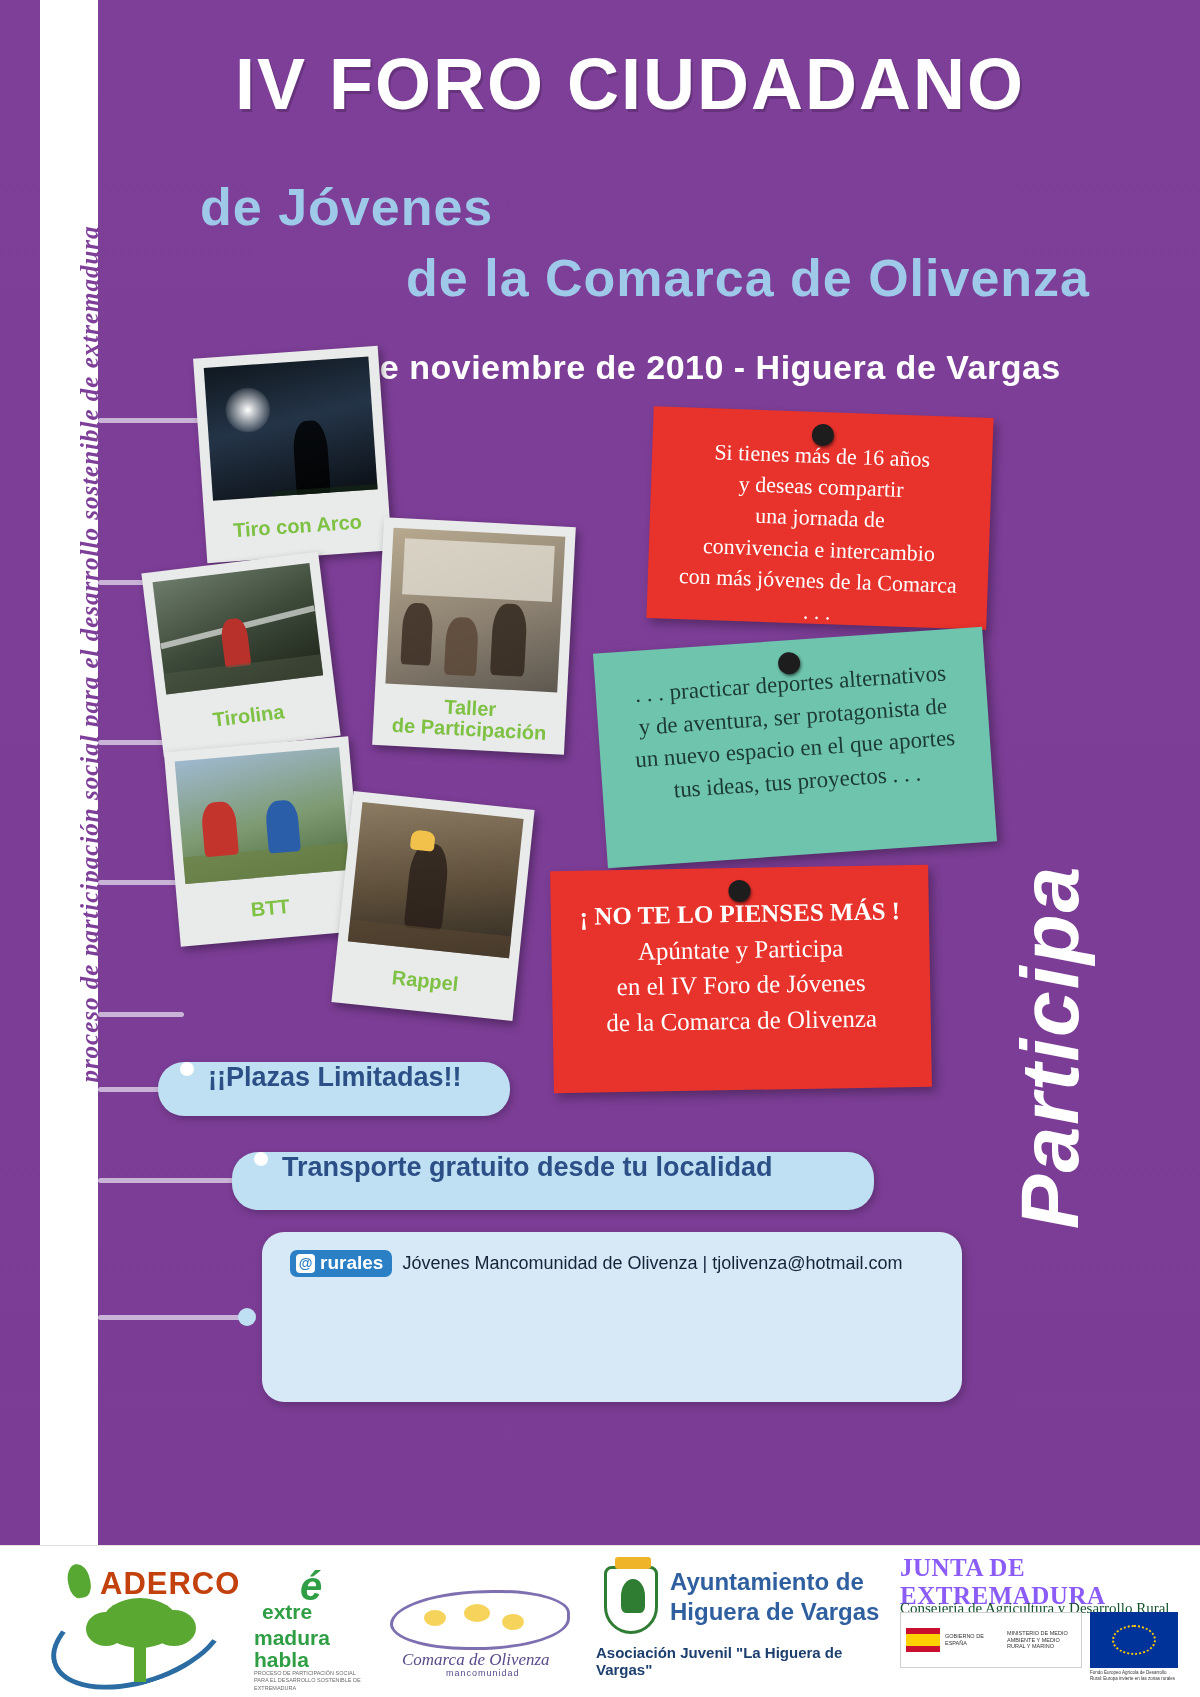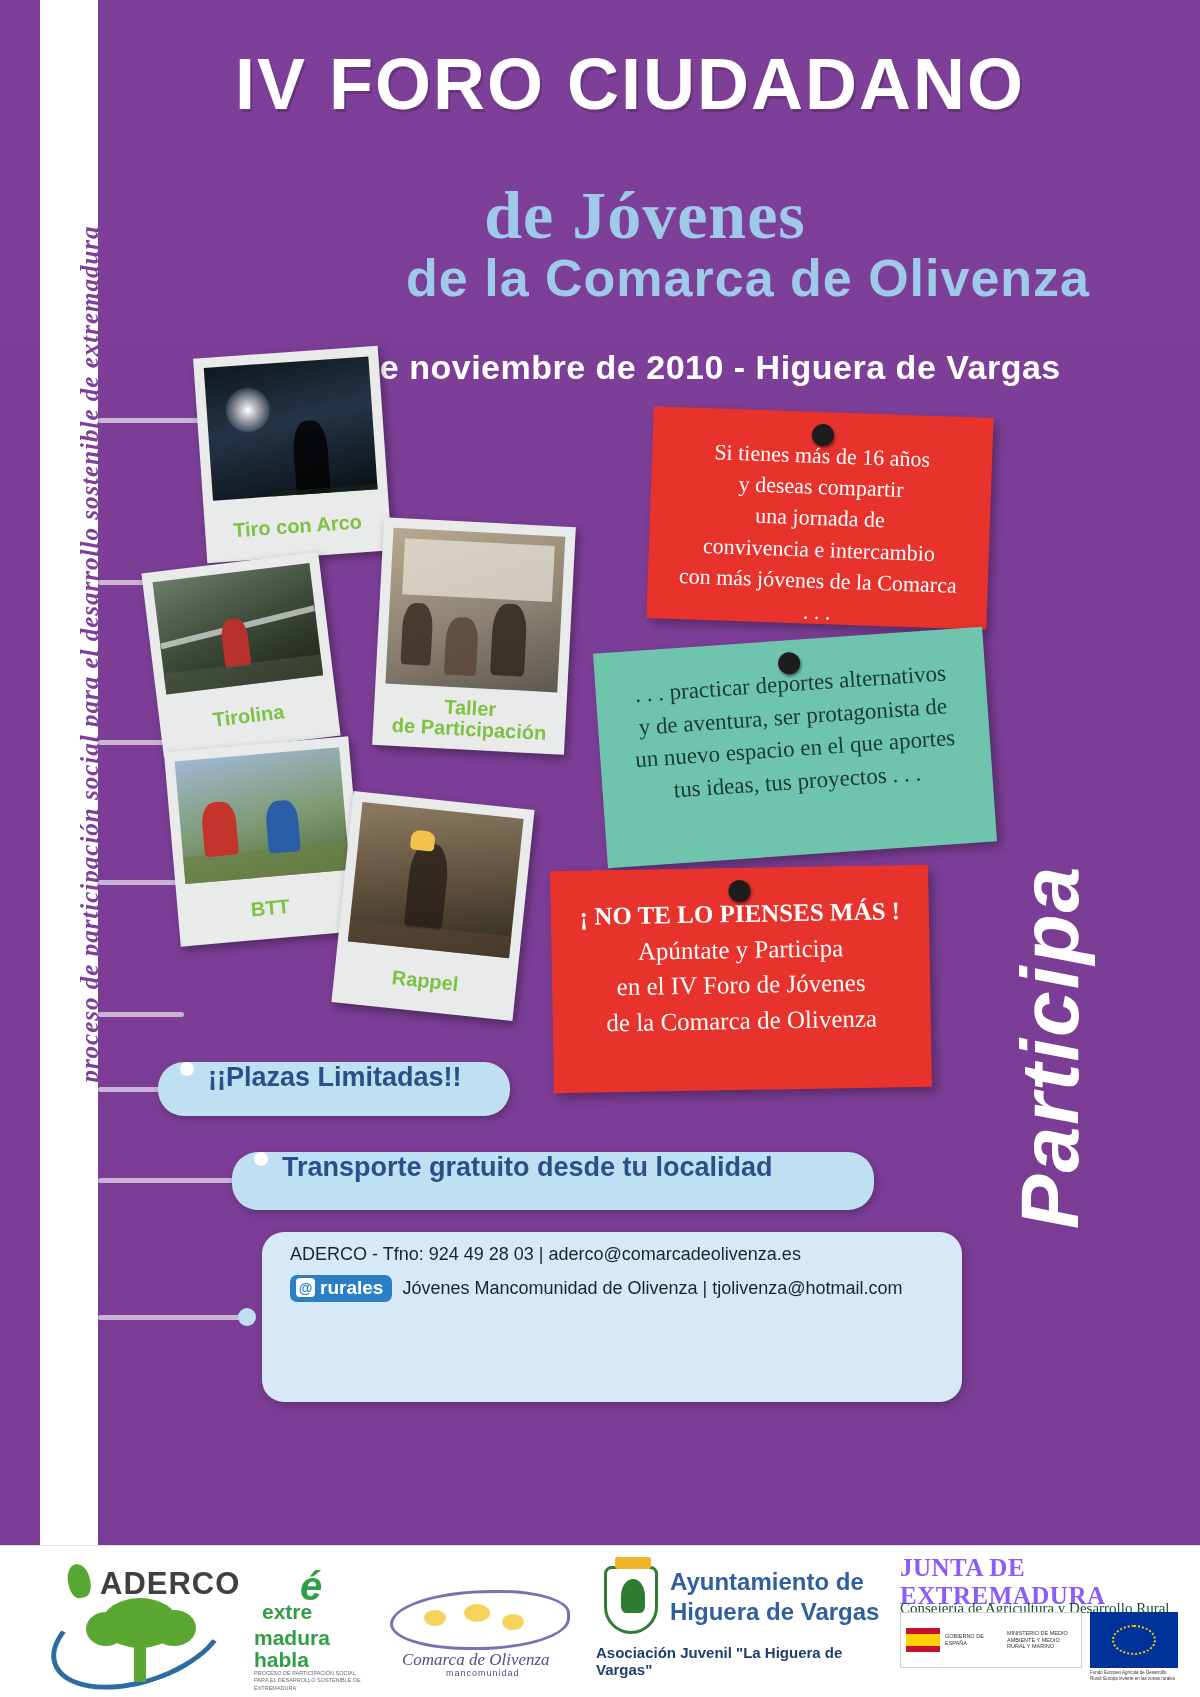--- a/index.html
+++ b/index.html
@@ -55,25 +55,25 @@
     color:#ffffff;
     font-family:"Liberation Sans", sans-serif;
     font-weight:bold;
     font-size:72px;
     letter-spacing:2px;
     line-height:1;
     text-shadow:2px 3px 0 rgba(0,0,0,0.18);
   }
   .title2 {
     position:absolute; left:200px; top:180px; width:890px;
-    text-align:center;
+    text-align:left;
     color:#9fc9e8;
-    font-family:Liberation Serif, serif;
-    font-weight:bold;
-    font-size:68px;
+    font-family:Liberation Sans, sans-serif;
+    font-weight:bold;
+    font-size:52px;
     line-height:1.05;
     letter-spacing:1px;
   }
   .title3 {
     position:absolute; left:180px; top:248px; width:910px;
     text-align:right;
     color:#9fc9e8;
     font-weight:bold;
     font-size:52px;
     letter-spacing:1px;
@@ -223,21 +223,21 @@
 
   
   .footer {
     position:absolute; left:0; top:1545px; width:1200px; height:152px;
     background:#ffffff;
     border-top:1px solid #e3e3e3;
   }
   .logo { position:absolute; }
   .aderco { left:40px; top:12px; width:200px; height:128px; }
   .aderco .name {
-    position:absolute; left:60px; top:8px; font-size:31px; font-weight:bold; color:#404040;
+    position:absolute; left:60px; top:8px; font-size:31px; font-weight:bold; color:#c2410c;
     letter-spacing:1px;
   }
   .aderco .spike { position:absolute; left:28px; top:6px; width:22px; height:34px;
     background:#57a832; border-radius:50% 50% 40% 40%; transform:rotate(-12deg); }
   .aderco .tree {
     position:absolute; left:40px; top:40px; width:120px; height:84px;
   }
   .tree .canopy { position:absolute; background:#5aa832; border-radius:50%; }
   .tree .trunk { position:absolute; left:54px; top:40px; width:12px; height:44px; background:#5aa832; }
   .aderco .swoosh {
@@ -414,21 +414,20 @@
       <span class="bullet"></span>
       <span>¡¡Plazas Limitadas!!</span>
     </div>
     <div class="bar bar2">
       <span class="bullet"></span>
       <span>Transporte gratuito desde tu localidad</span>
     </div>
 
     <div class="infodot"></div>
     <div class="infopanel">
-      <div class="iline">ADERCO - Tfno: 924 49 28 03 | aderco@comarcadeolivenza.es</div>
       <div class="tuentirow">
         <span class="tuenti-badge">
           <span class="at">@</span>
           <span>rurales</span>
         </span>
         <span class="ttext">Jóvenes Mancomunidad de Olivenza | tjolivenza@hotmail.com</span>
       </div>
     </div>
 
   </div>

